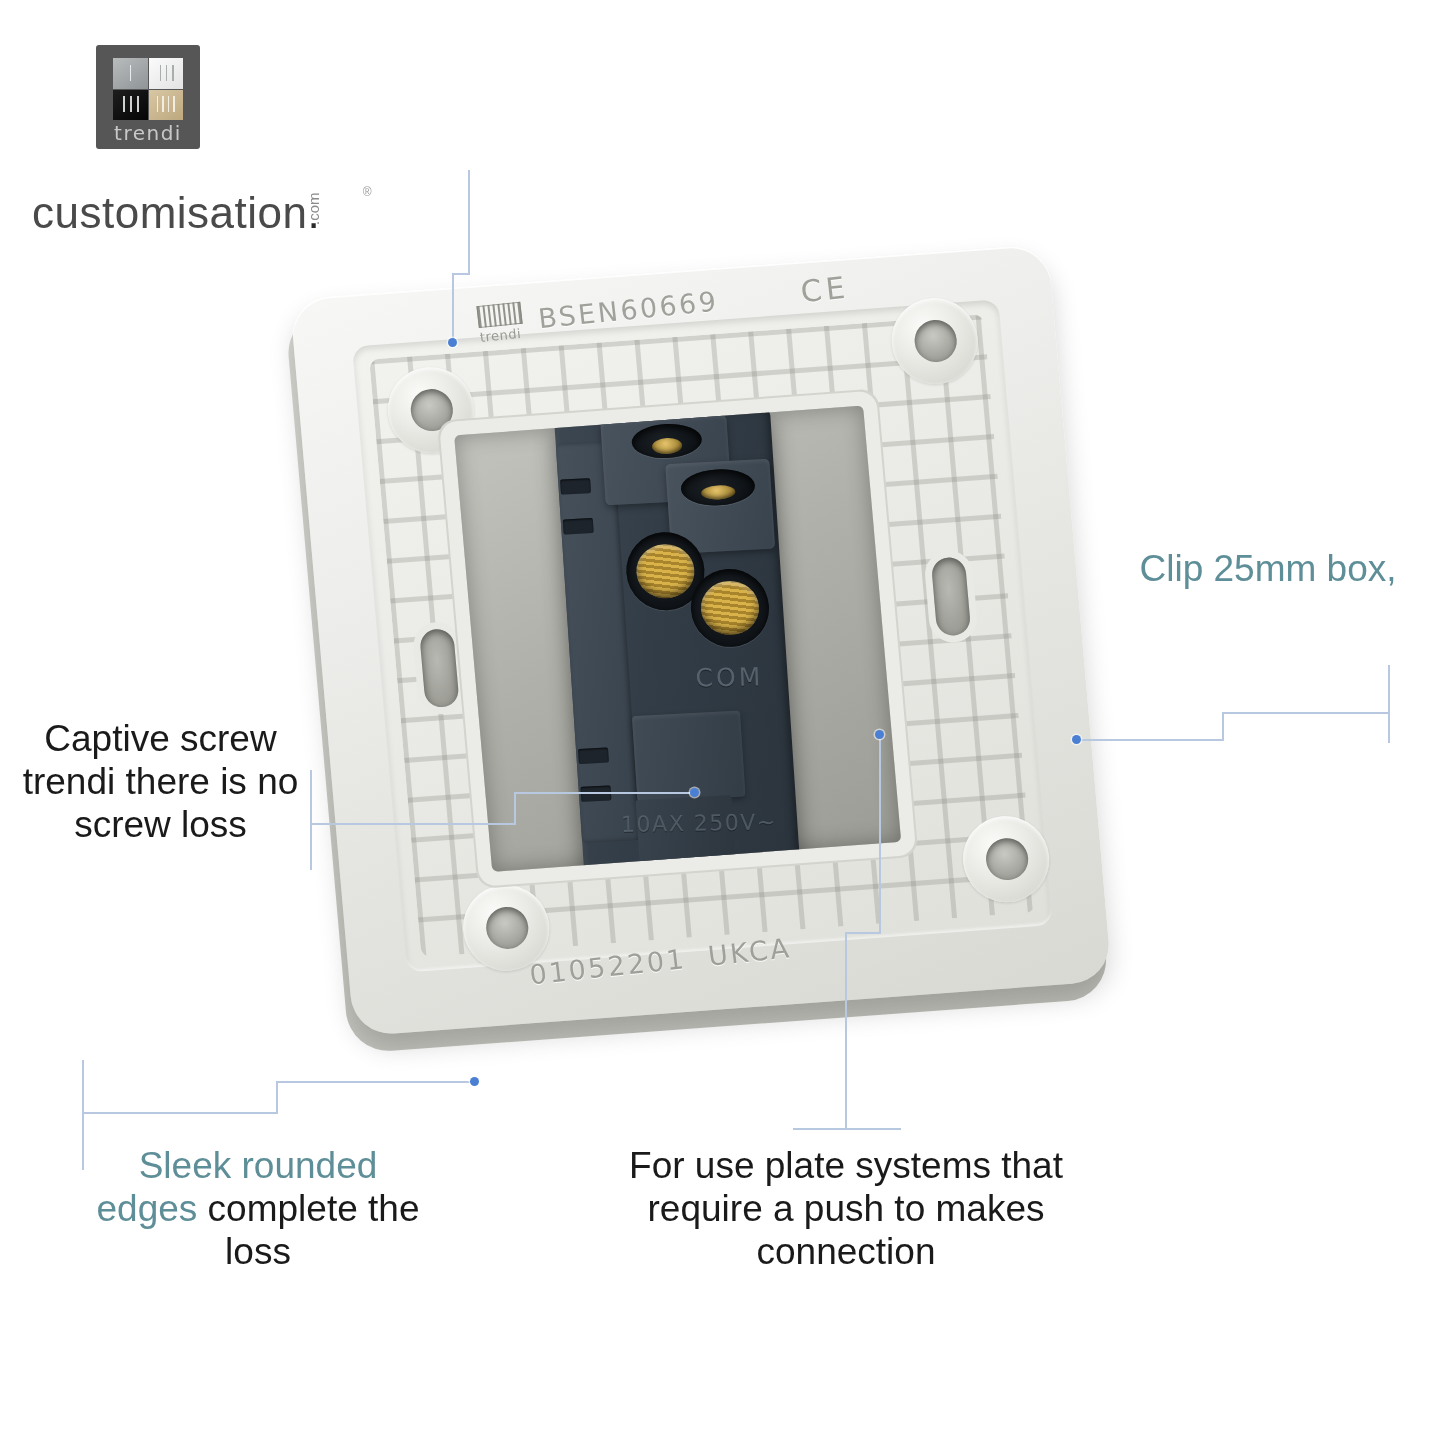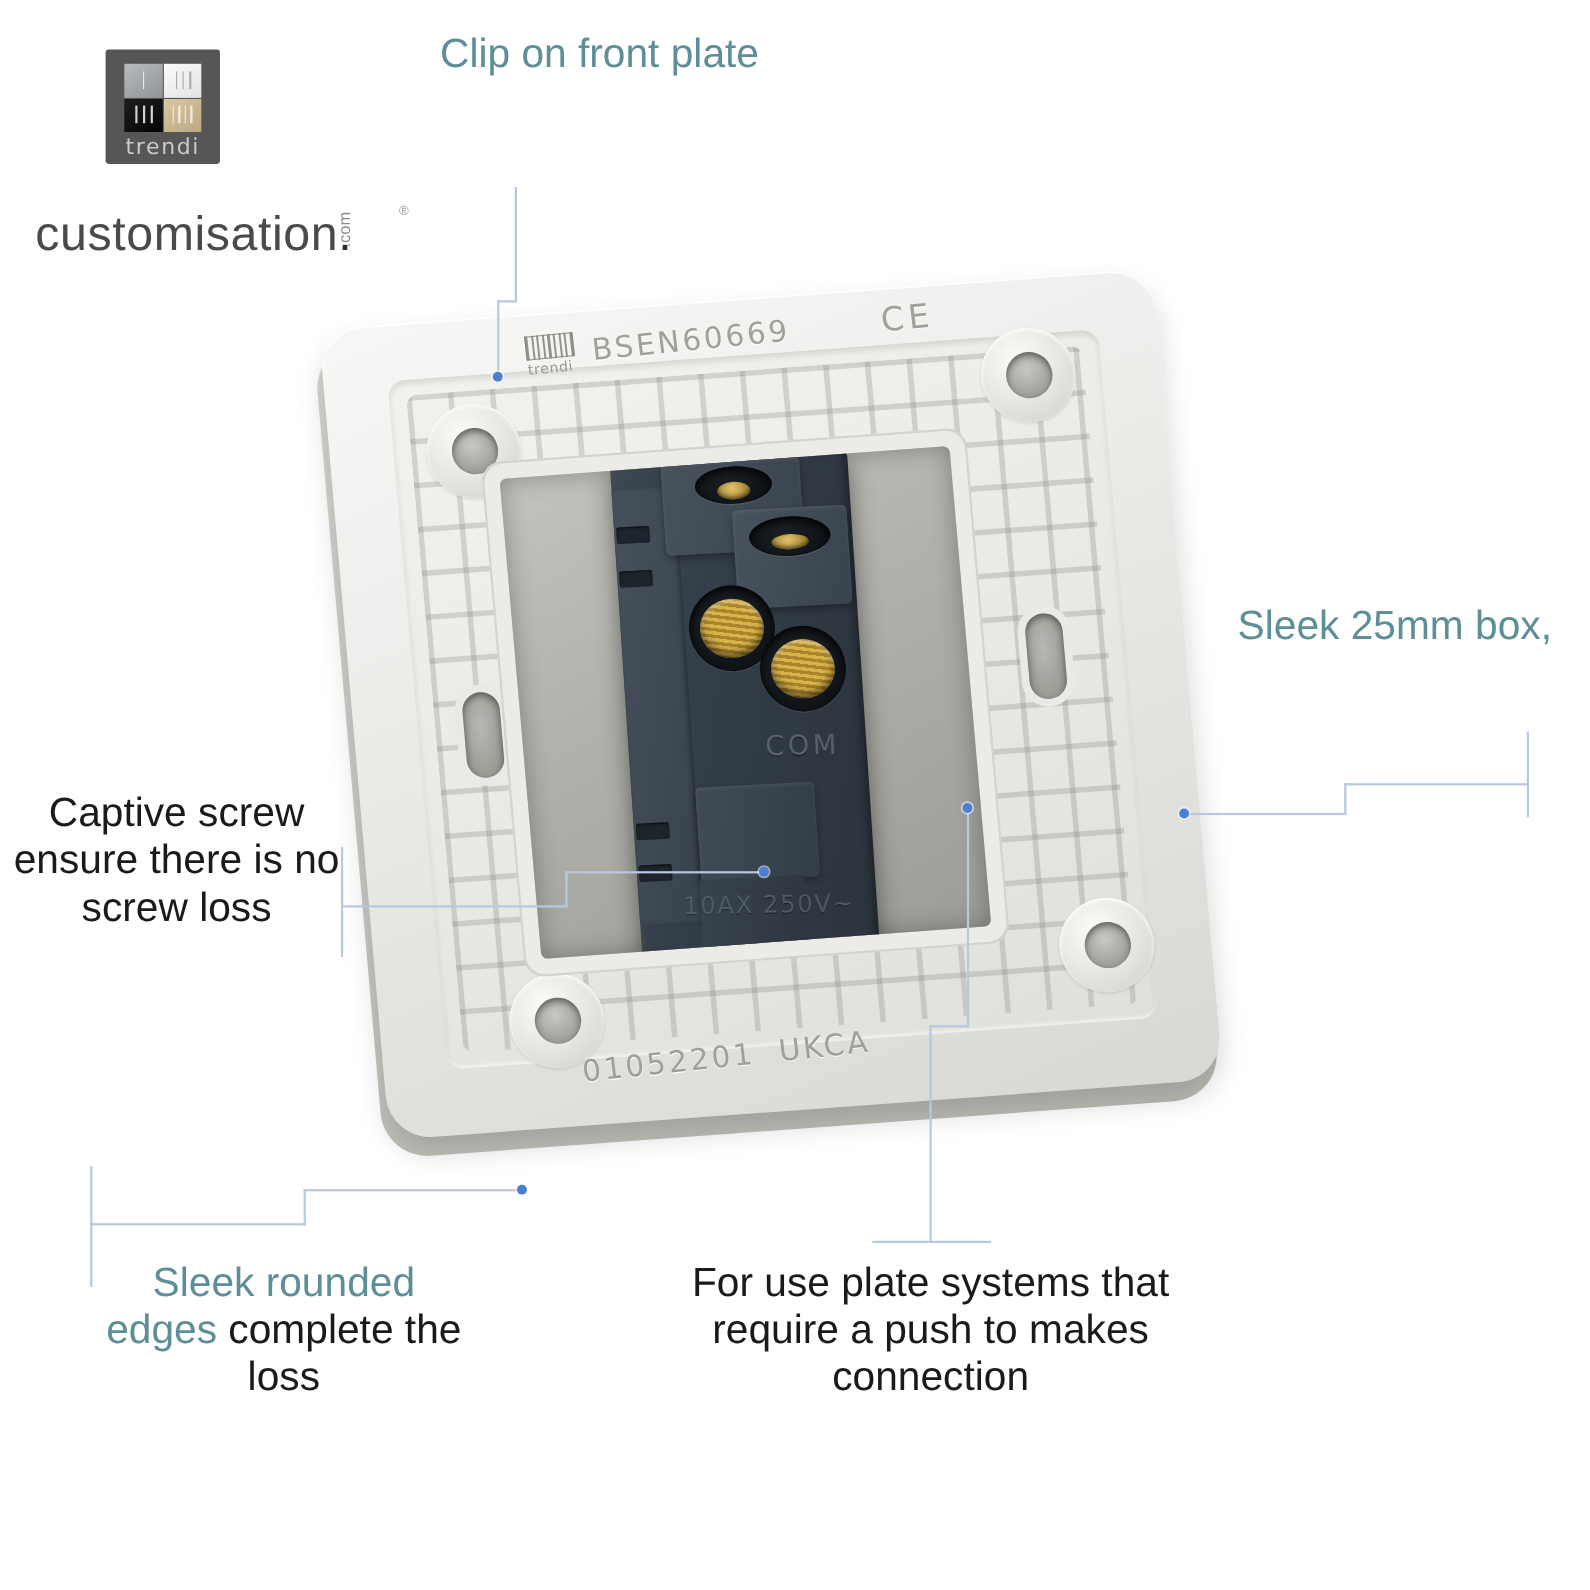--- a/index.html
+++ b/index.html
@@ -472,29 +472,29 @@
 
 <div class="leader">
   <div class="lead-h" style="left:793px; top:1128px; width:108px;"></div>
   <div class="lead-v" style="left:845px; top:932px;  height:198px;"></div>
   <div class="lead-h" style="left:845px; top:932px;  width:36px;"></div>
   <div class="lead-v" style="left:879px; top:736px;  height:198px;"></div>
   <div class="lead-dot" style="left:875px; top:730px;"></div>
 </div>
 
 <div class="callout" id="co-clip">
-  <span class="t1">Clip on front plate</span><br>
+  <br>
 </div>
 
 <div class="callout" id="co-fits">
-  <span class="t1">Sleek 25mm box,</span><br>
+  <span class="t1">Clip 25mm box,</span><br>
 </div>
 
 <div class="callout" id="co-captive">
-  <span class="t2">Captive screw ensure there is no screw loss</span>
+  <span class="t2">Captive screw trendi there is no screw loss</span>
 </div>
 
 <div class="callout" id="co-sleek">
   <span class="t1">Sleek rounded edges</span>
   <span class="t2">complete the loss</span>
 </div>
 
 <div class="callout" id="co-push">
   <span class="t2">For use plate systems that require a push to makes connection</span>
 </div>

